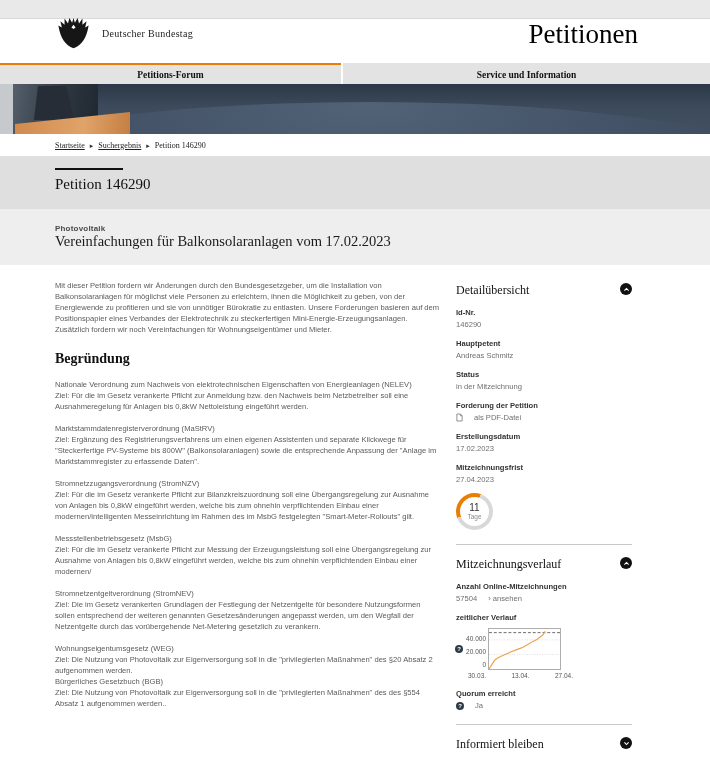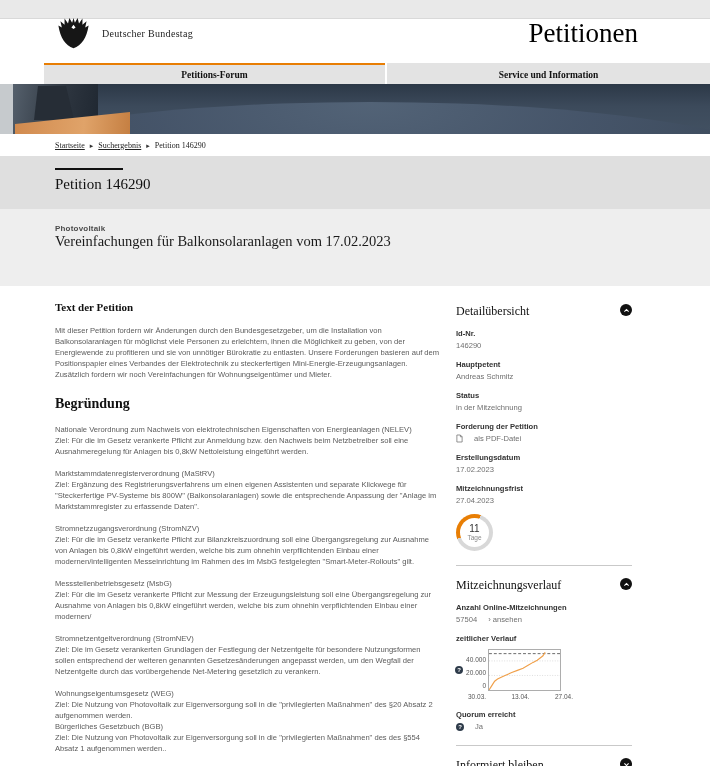--- a/index.html
+++ b/index.html
@@ -7,31 +7,31 @@
     --band1:#dfdfdf; --band2:#eeeeee; --navbg:#e3e3e3; --topstrip:#e9e9e9;
     --txt:#222; --body:#5b5b5b; --label:#333; --value:#6f6f6f; --divider:#c9c9c9;
   }
   *{margin:0;padding:0;box-sizing:border-box;}
   html,body{width:710px;height:766px;overflow:hidden;background:#fff;
     font-family:"Liberation Sans",sans-serif;}
   .serif{font-family:"Liberation Serif",serif;}
 
   
   .topstrip{height:19px;background:var(--topstrip);border-bottom:1px solid #d9d9d9;}
-  .masthead{height:44px;background:#fff;display:flex;align-items:center;
+  .masthead{height:44px;background:#fff;display:flex;
     justify-content:space-between;padding:0 48px 16px 57px;}
   .logo-group{display:flex;align-items:center;gap:12px;}
   .eagle{width:33px;height:36px;display:block;}
   .logo-text{font-family:"Liberation Serif",serif;font-size:10px;color:#222;letter-spacing:.3px;}
   .brand{font-family:"Liberation Serif",serif;font-size:27px;color:#000;margin-right:24px;}
   .navbar{display:flex;height:21px;}
   .nav-cell{flex:0 0 341px;background:var(--navbg);display:flex;align-items:center;
     justify-content:center;font-family:"Liberation Serif",serif;font-weight:bold;
     font-size:9.5px;color:#111;cursor:pointer;border-top:2px solid transparent;}
-  .nav-cell.active{border-top:2px solid var(--accent);margin-left:44px;}
+  .nav-cell.active{border-top:2px solid var(--accent);}
   .nav-cell.right{flex:1;margin-left:2px;}
 
   
   .hero{position:relative;height:50px;overflow:hidden;
     background:linear-gradient(180deg,#2c3847 0%,#3c4a5b 45%,#425162 100%);}
   .hero .arc{position:absolute;left:-80px;top:18px;width:900px;height:160px;border-radius:50%;
     background:radial-gradient(ellipse at 50% 0%,#55667a 0%,#46556a 35%,#3a4858 70%);
     opacity:.9;}
   .hero .panel{position:absolute;left:0;top:0;width:13px;height:50px;background:#c6cacd;}
   .hero .glass{position:absolute;left:13px;top:0;width:85px;height:50px;
@@ -45,21 +45,21 @@
   
   .crumbstrip{height:22px;background:#fff;display:flex;align-items:center;padding-left:55px;}
   .crumb{font-family:"Liberation Serif",serif;font-size:8px;color:#222;}
   .crumb a{color:#222;text-decoration:underline;cursor:pointer;text-align:center;}
   .crumb .sep{margin:0 5px;font-size:7px;color:#333;}
 
   
   .band1{height:53px;background:var(--band1);padding:12px 0 0 55px;}
   .band1 .rule{width:68px;border-top:2px solid #111;margin-bottom:6px;}
   .band1 h1{font-family:"Liberation Serif",serif;font-weight:normal;font-size:15px;color:#111;}
-  .band2{height:77px;background:var(--band2);padding:15px 0 0 55px;}
+  .band2{height:56px;background:var(--band2);padding:15px 0 0 55px;}
   .band2 .cat{font-size:8px;font-weight:bold;color:#4a4a4a;letter-spacing:.2px;}
   .band2 h2{font-family:"Liberation Serif",serif;font-weight:normal;font-size:14.5px;
     color:#1a1a1a;}
 
   
   .main{display:flex;background:#fff;padding:15px 0 0 55px;}
   .article{width:386px;}
   .article h3{font-family:"Liberation Serif",serif;font-size:11px;color:#111;margin-bottom:12px;}
   .article p{font-size:7.6px;line-height:11px;color:var(--body);white-space:pre-line;
     margin-bottom:11px;}
@@ -139,21 +139,20 @@
 </div>
 
 <div class="band2">
   <div class="cat">Photovoltaik</div>
   <h2>Vereinfachungen für Balkonsolaranlagen vom 17.02.2023</h2>
 </div>
 
 <div class="main">
 
   <div class="article">
-    <h3>Text der Petition</h3>
     <p>Mit dieser Petition fordern wir Änderungen durch den Bundesgesetzgeber, um die Installation von Balkonsolaranlagen für möglichst viele Personen zu erleichtern, ihnen die Möglichkeit zu geben, von der Energiewende zu profitieren und sie von unnötiger Bürokratie zu entlasten. Unsere Forderungen basieren auf dem Positionspapier eines Verbandes der Elektrotechnik zu steckerfertigen Mini-Energie-Erzeugungsanlagen. Zusätzlich fordern wir noch Vereinfachungen für Wohnungseigentümer und Mieter.</p>
     <h4>Begründung</h4>
     <p>Nationale Verordnung zum Nachweis von elektrotechnischen Eigenschaften von Energieanlagen (NELEV)
 Ziel: Für die im Gesetz verankerte Pflicht zur Anmeldung bzw. den Nachweis beim Netzbetreiber soll eine Ausnahmeregelung für Anlagen bis 0,8kW Nettoleistung eingeführt werden.</p>
     <p>Marktstammdatenregisterverordnung (MaStRV)
 Ziel: Ergänzung des Registrierungsverfahrens um einen eigenen Assistenten und separate Klickwege für "Steckerfertige PV-Systeme bis 800W" (Balkonsolaranlagen) sowie die entsprechende Anpassung der "Anlage im Marktstammregister zu erfassende Daten".</p>
     <p>Stromnetzzugangsverordnung (StromNZV)
 Ziel: Für die im Gesetz verankerte Pflicht zur Bilanzkreiszuordnung soll eine Übergangsregelung zur Ausnahme von Anlagen bis 0,8kW eingeführt werden, welche bis zum ohnehin verpflichtenden Einbau einer modernen/intelligenten Messeinrichtung im Rahmen des im MsbG festgelegten "Smart-Meter-Rollouts" gilt.</p>
     <p>Messstellenbetriebsgesetz (MsbG)
 Ziel: Für die im Gesetz verankerte Pflicht zur Messung der Erzeugungsleistung soll eine Übergangsregelung zur Ausnahme von Anlagen bis 0,8kW eingeführt werden, welche bis zum ohnehin verpflichtenden Einbau einer modernen/</p>

